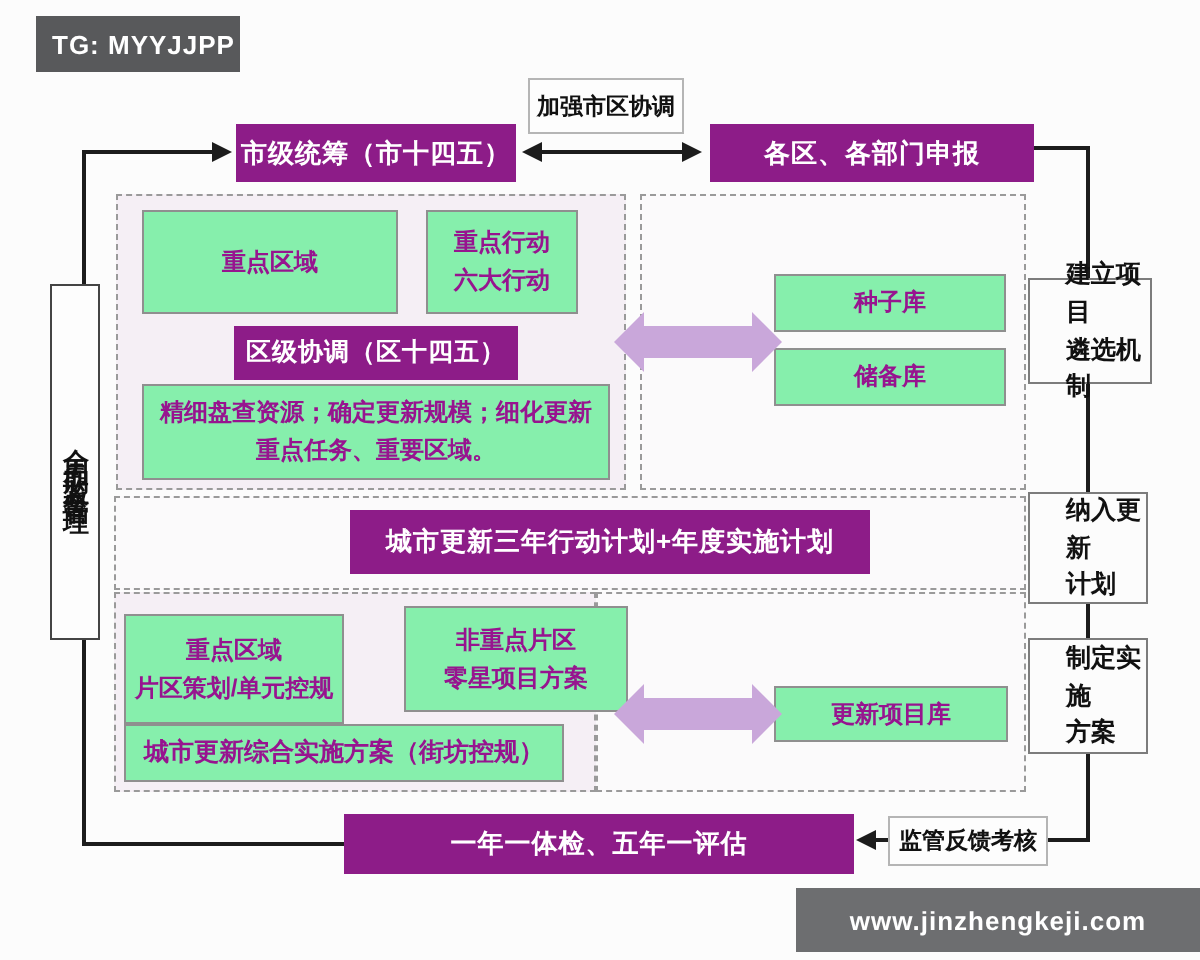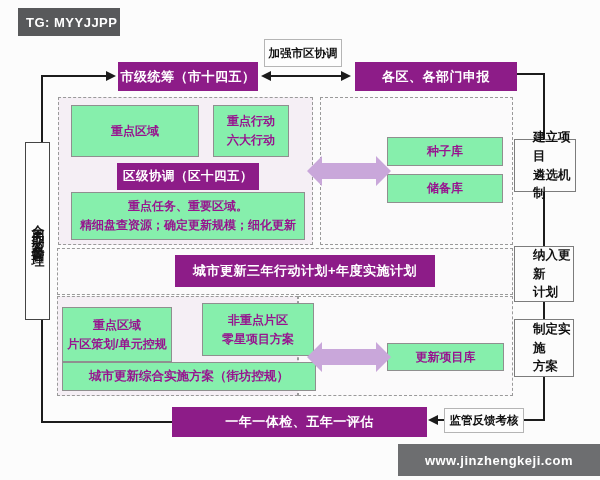--- a/index.html
+++ b/index.html
@@ -98,22 +98,22 @@
   <span>重点区域</span>
 </div>
 <div class="abs box-white" style="left:213px;top:105px;width:76px;height:52px;">
   <span>重点行动</span>
   <span>六大行动</span>
 </div>
 <div class="abs box-purple" style="left:117px;top:163px;width:142px;height:27px;font-size:12.5px;">
   <span>区级协调（区十四五）</span>
 </div>
 <div class="abs box-white" style="left:71px;top:192px;width:234px;height:48px;font-size:12px;">
+  <span>精细盘查资源；确定更新规模；细化更新</span>
   <span>重点任务、重要区域。</span>
-  <span>精细盘查资源；确定更新规模；细化更新</span>
 </div>
 
 <div class="abs box-white" style="left:387px;top:137px;width:116px;height:29px;">
   <span>种子库</span>
 </div>
 <div class="abs box-white" style="left:387px;top:174px;width:116px;height:29px;">
   <span>储备库</span>
 </div>
 
 <div class="abs rail-box" style="left:514px;top:139px;width:62px;height:53px;">
@@ -134,21 +134,21 @@
 </div>
 
 <div class="abs box-white" style="left:62px;top:307px;width:110px;height:55px;">
   <span>重点区域</span>
   <span>片区策划/单元控规</span>
 </div>
 <div class="abs box-white" style="left:202px;top:303px;width:112px;height:53px;">
   <span>非重点片区</span>
   <span>零星项目方案</span>
 </div>
-<div class="abs box-white" style="left:62px;top:362px;width:254px;height:29px;font-size:12.5px;">
+<div class="abs box-white" style="left:62px;top:362px;width:220px;height:29px;font-size:12.5px;">
   <span>城市更新综合实施方案（街坊控规）</span>
 </div>
 
 <div class="abs box-white" style="left:387px;top:343px;width:117px;height:28px;">
   <span>更新项目库</span>
 </div>
 
 <div class="abs note-box" style="left:444px;top:408px;width:80px;height:25px;">
   <span>监管反馈考核</span>
 </div>

